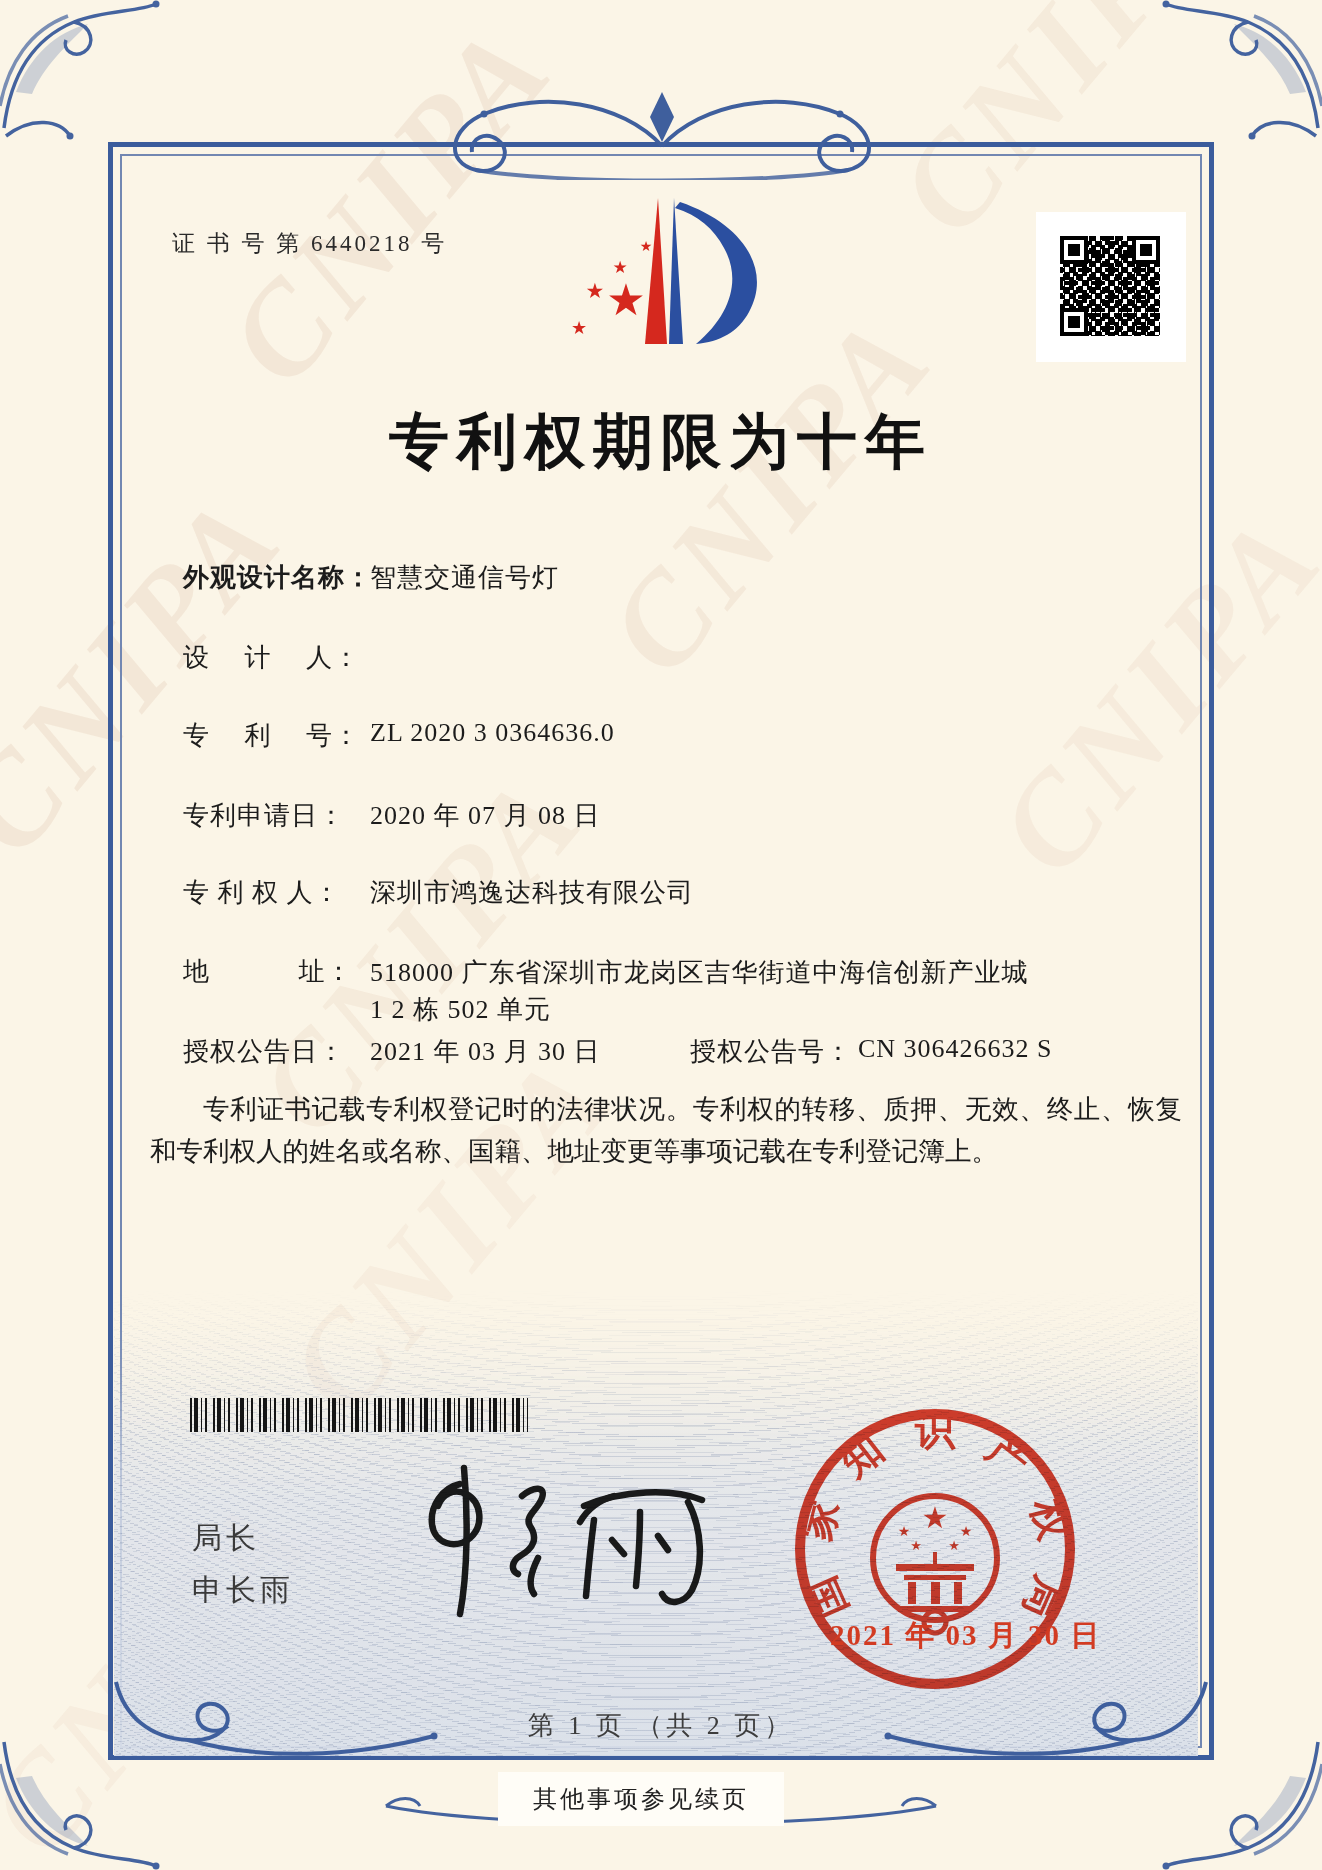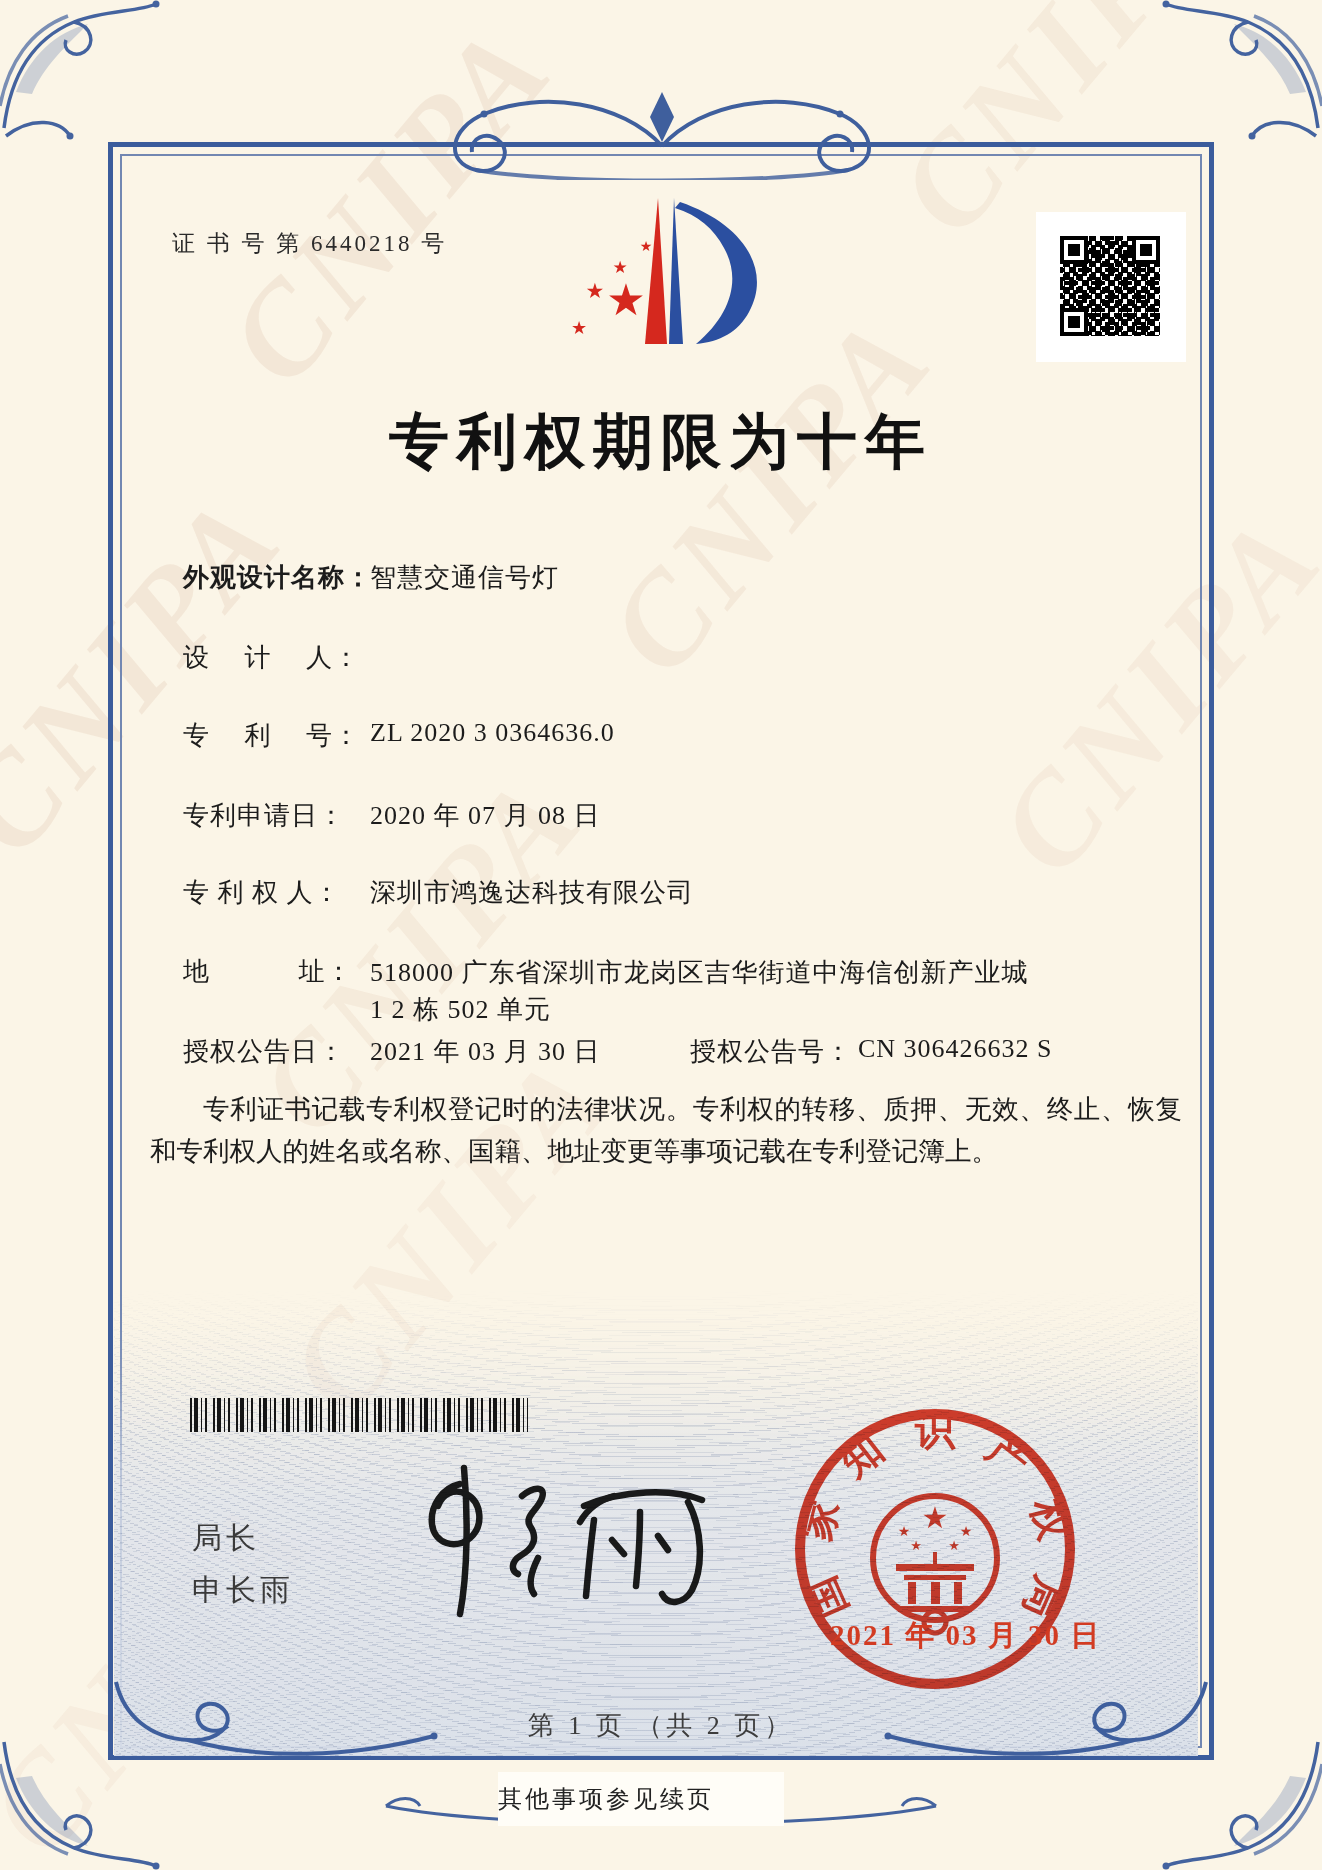--- a/index.html
+++ b/index.html
@@ -47,21 +47,21 @@
   
   .officer{position:absolute;left:192px;font-family:"Liberation Sans","DejaVu Sans",sans-serif;
            font-size:30px;letter-spacing:4px;color:#3a3a3a;}
   
   .sealdate{position:absolute;left:830px;top:1616px;font-size:29px;letter-spacing:2px;color:#d23b22;
             font-weight:700;white-space:pre;z-index:6;}
   
   .pageinfo{position:absolute;left:0;top:1708px;width:1322px;text-align:center;font-size:26px;
             letter-spacing:4px;color:#3d3d3d;}
   .notebox{position:absolute;left:498px;top:1772px;width:286px;height:54px;background:#fffdf7;
-           display:flex;align-items:center;z-index:5;}
+           display:flex;align-items:center;justify-content:center;z-index:5;}
   .notebox span{font-size:24px;letter-spacing:3px;color:#222;}
   svg{display:block;}
   .orn path,.orn circle{vector-effect:non-scaling-stroke;}
 </style>
 </head>
 <body>
 
 <div class="page">
 
   <span class="wm" style="left:180px;top:130px;">CNIPA</span>

